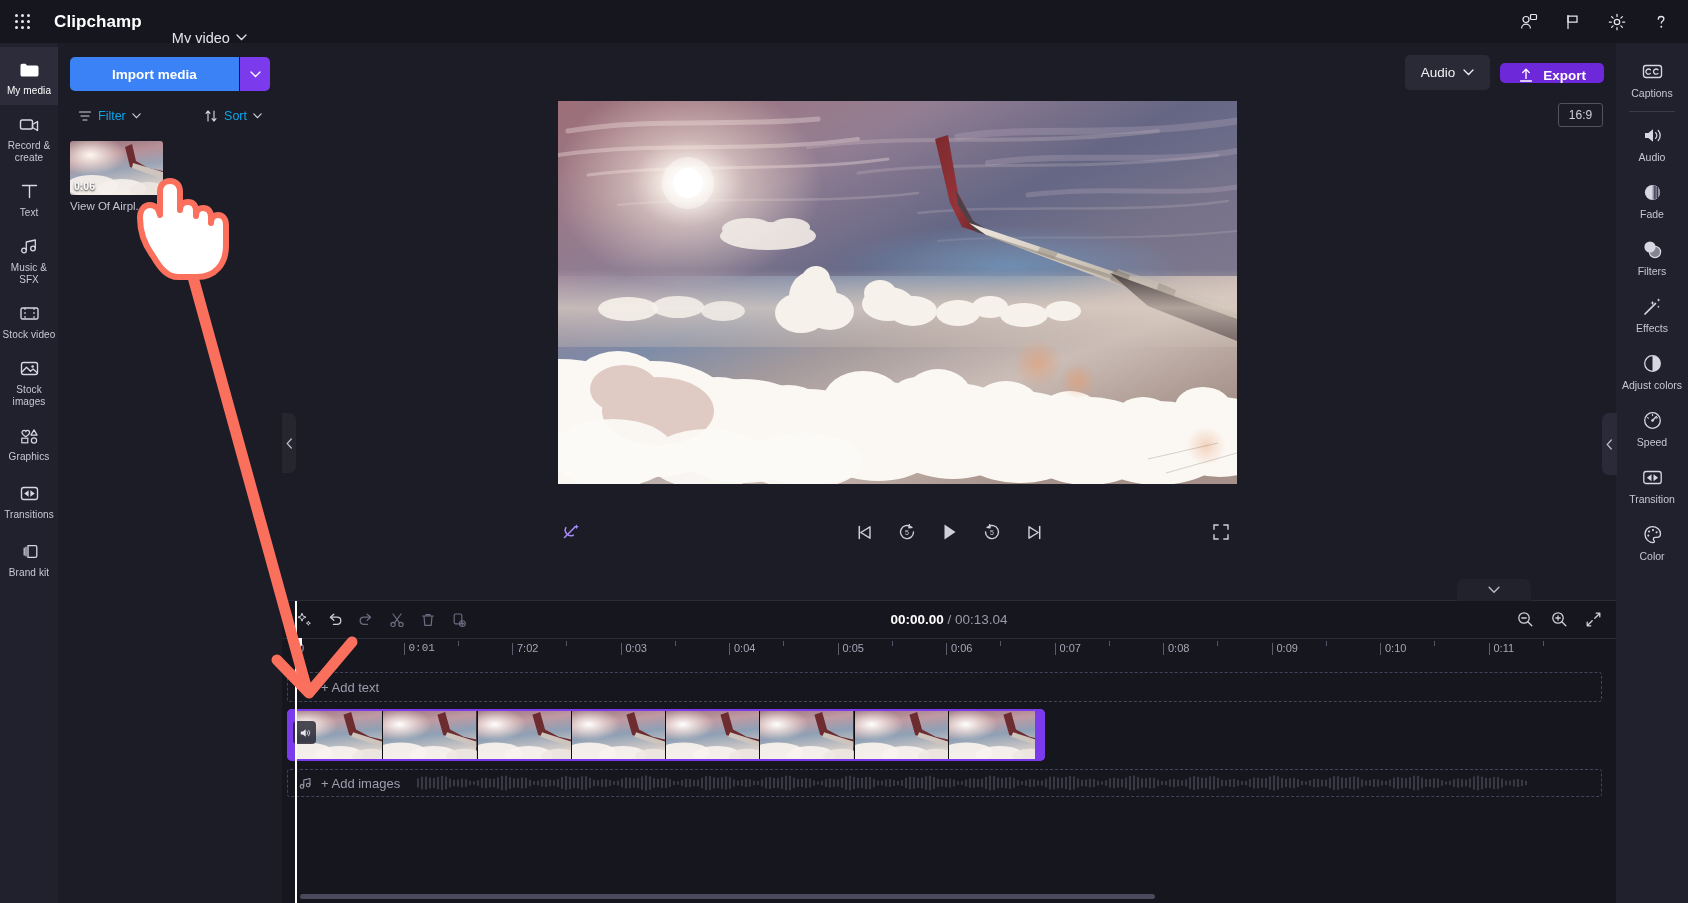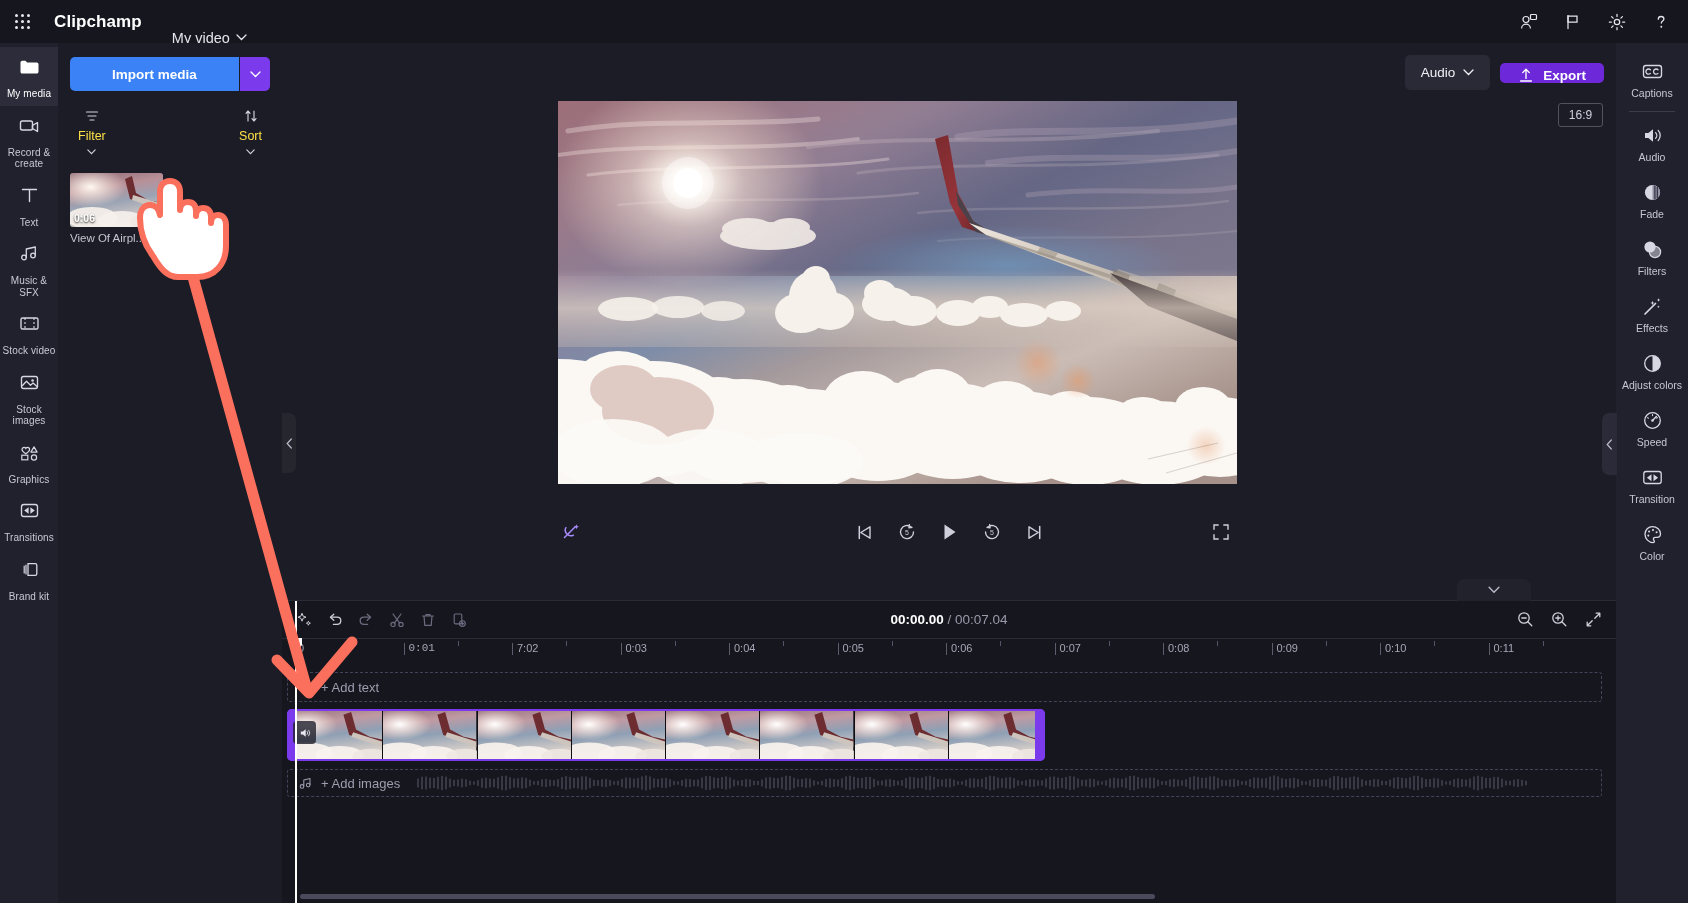--- a/index.html
+++ b/index.html
@@ -57,21 +57,21 @@
   .rail {
     position: absolute; top: 43px; left: 0;
     width: 58px; height: 860px;
     background: #21212e;
     padding-top: 4px;
   }
   .rail-item {
     width: 58px; min-height: 58px;
     display: flex; flex-direction: column;
     align-items: center; justify-content: center;
-    gap: 9px; padding: 7px 2px 6px;
+    gap: 3px; padding: 7px 2px 6px;
     cursor: pointer;
   }
   .rail-item.active { background: #2c2c3b; }
   .rail-label {
     font-size: 10px; color: #c9c9d6; text-align: center;
     line-height: 11.5px; letter-spacing: 0.1px;
   }
   .rail-item.active .rail-label { color: #ffffff; }
 
   
@@ -93,23 +93,22 @@
     width: 30px; background: #7c3aed; color: #fff;
     display: flex; align-items: center; justify-content: center;
     border-radius: 0 5px 5px 0; cursor: pointer; font-size: 10px;
   }
   .fs-row {
     display: flex; margin-top: 14px; width: 200px;
     justify-content: space-between;
   }
   .fs-btn {
     display: flex; align-items: center; gap: 6px;
-    font-size: 12.5px; color: #fde047; cursor: pointer;
+    font-size: 12.5px; color: #0ea5e9; cursor: pointer;
     padding: 4px 8px;
-    flex-direction: column;
   }
   .media-grid { margin-top: 14px; display: flex; flex-wrap: wrap; gap: 8px; }
   .media-card { width: 93px; cursor: pointer; }
   .media-thumb {
     width: 93px; height: 54px; border-radius: 3px;
     position: relative; overflow: hidden;
     background: #5a4a52;
   }
   .media-dur {
     position: absolute; left: 4px; bottom: 3px;
@@ -885,21 +884,21 @@
             <path d="M5.4 3h5.2c.7 0 1.2.5 1.2 1.2v7.4c0 .7-.5 1.2-1.2 1.2H5.4c-.7 0-1.2-.5-1.2-1.2V4.2C4.2 3.5 4.7 3 5.4 3z" stroke="#6c6c80" stroke-width="1.15" fill="none"></path>
             <circle cx="12.4" cy="12.6" r="2.9" stroke="#6c6c80" stroke-width="1.15" fill="none"></circle>
             <path d="M12.4 11.1v3M10.9 12.6h3" stroke="#6c6c80" stroke-width="1.1" stroke-linecap="round"></path>
           </svg>
         </div>
       </div>
 
       <div class="tl-time">
         <span class="cur">00:00.00</span>
         <span class="tot">/</span>
-        <span class="tot">00:07.04</span>
+        <span class="tot">00:13.04</span>
       </div>
 
       <div class="tl-zoom">
         <div class="tbtn">
           <svg width="19" height="19" viewBox="0 0 19 19">
             <circle cx="8" cy="8" r="5.2" stroke="#cfcfdb" stroke-width="1.3" fill="none"></circle>
             <path d="M5.8 8h4.4M11.8 11.8l4 4" stroke="#cfcfdb" stroke-width="1.3" stroke-linecap="round"></path>
           </svg>
         </div>
         <div class="tbtn">

